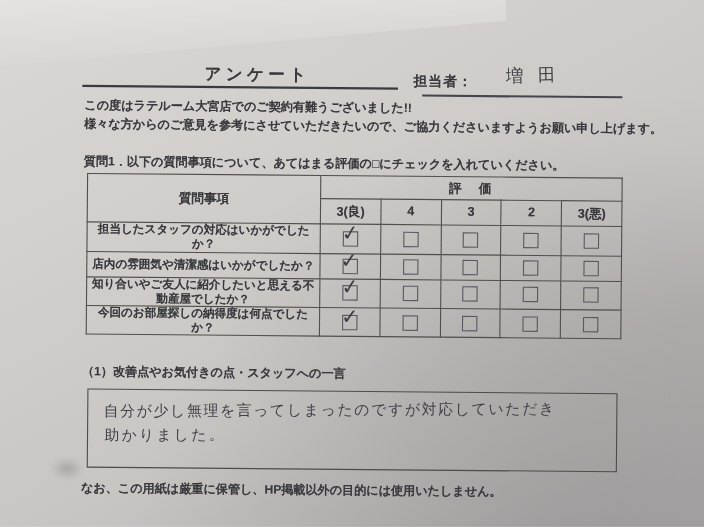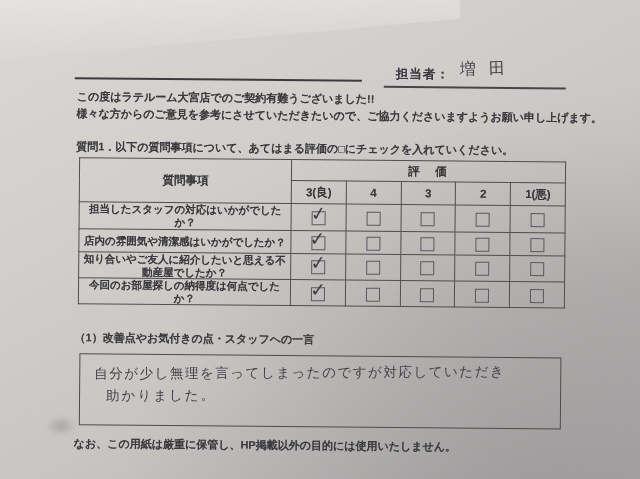--- a/index.html
+++ b/index.html
@@ -30,21 +30,21 @@
     position:absolute;inset:0;
     transform:rotate(0.5deg);transform-origin:60px 60px;
     color:#38383c;
   }
   .printed{font-weight:bold;color:#3a3a3e;text-shadow:0 0 0.6px rgba(58,58,62,0.45);}
   .hand{color:#3f3f46;}
 
   
   .title{position:absolute;left:186px;top:57px;font-size:15px;letter-spacing:4px;}
   .title-underline{position:absolute;left:75px;top:77px;width:287px;height:2px;background:#3b3b3d;}
-  .staff-label{position:absolute;left:396px;top:63px;font-size:12.5px;letter-spacing:1px;}
+  .staff-label{position:absolute;left:376px;top:63px;font-size:12.5px;letter-spacing:1px;}
   .staff-name{position:absolute;left:460px;top:55px;font-size:16px;letter-spacing:13px;transform:rotate(-2deg);}
   .staff-underline{position:absolute;left:384px;top:83px;width:182px;height:1.5px;background:#46464a;}
 
   
   .intro{position:absolute;left:77px;top:88px;font-size:11px;line-height:16.5px;white-space:nowrap;}
   .instruction{position:absolute;left:77px;top:139px;font-size:11px;white-space:nowrap;}
 
   
   .qtable{position:absolute;left:80px;top:157px;border-collapse:collapse;table-layout:fixed;width:487px;}
   .qtable td{border:1.5px solid #514e4c;padding:0;vertical-align:middle;}
@@ -63,34 +63,35 @@
   }
   tr[data-row="1"] .cbx.checked::after{transform:rotate(-3deg) translateX(-1px);}
   tr[data-row="2"] .cbx.checked::after{transform:rotate(-6deg);}
   tr[data-row="3"] .cbx.checked::after{transform:rotate(-2deg);}
 
   
   .feedback-label{position:absolute;left:77px;top:330px;font-size:11px;white-space:nowrap;}
   .comment-box{position:absolute;left:82px;top:353px;width:480px;height:70px;border:1.5px solid #4e4b49;}
   .comment-line1{position:absolute;left:14px;top:8px;font-size:13.5px;letter-spacing:1.5px;
                  white-space:nowrap;transform:rotate(-0.8deg);}
-  .comment-line2{position:absolute;left:26px;top:32px;font-size:13.5px;letter-spacing:2px;
+  .comment-line2{position:absolute;left:15px;top:32px;font-size:13.5px;letter-spacing:2px;
                  white-space:nowrap;transform:rotate(-0.8deg);}
 
   .footer-note{position:absolute;left:77px;top:436px;font-size:11px;white-space:nowrap;}
 </style>
 </head>
 <body>
 
 <div class="photo"></div>
 <div class="sheen"></div>
 <div class="smudge"></div>
 
 <div class="content">
 
+  <div class="title printed">アンケート</div>
   <div class="title-underline"></div>
 
   <div class="staff-label printed">担当者：</div>
   <div class="staff-name hand">増田</div>
   <div class="staff-underline"></div>
 
   <div class="intro printed">
     <div>この度はラテルーム大宮店でのご契約有難うございました!!</div>
     <div>様々な方からのご意見を参考にさせていただきたいので、ご協力くださいますようお願い申し上げます。</div>
   </div>
@@ -109,21 +110,21 @@
     <tbody>
         <tr class="row-h1">
       <td rowspan="2" class="hdr">質問事項</td>
       <td colspan="5" class="hdr rating-hdr">評　価</td>
     </tr>
     <tr class="row-h2">
       <td class="hdr">3(良)</td>
       <td class="hdr">4</td>
       <td class="hdr">3</td>
       <td class="hdr">2</td>
-      <td class="hdr">1(悪)</td>
+      <td class="hdr">3(悪)</td>
     </tr>
     <tr class="q-row0" data-row="0">
       <td class="q-cell">担当したスタッフの対応はいかがでしたか？</td>
       <td class="rate-cell"><span class="cbx checked"></span></td>
       <td class="rate-cell"><span class="cbx"></span></td>
       <td class="rate-cell"><span class="cbx"></span></td>
       <td class="rate-cell"><span class="cbx"></span></td>
       <td class="rate-cell"><span class="cbx"></span></td>
     </tr>
     <tr class="q-row1" data-row="1">

